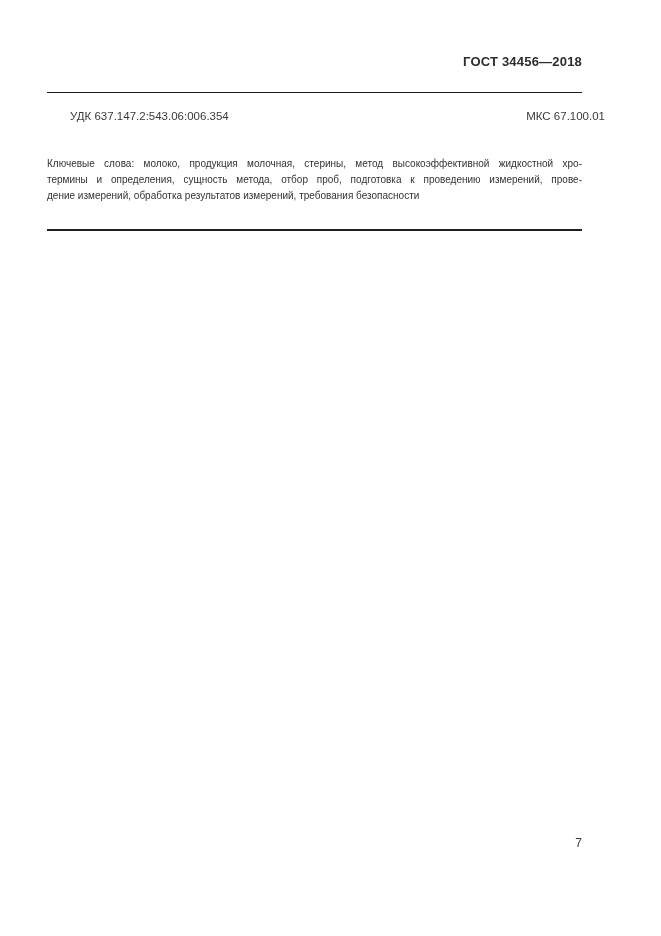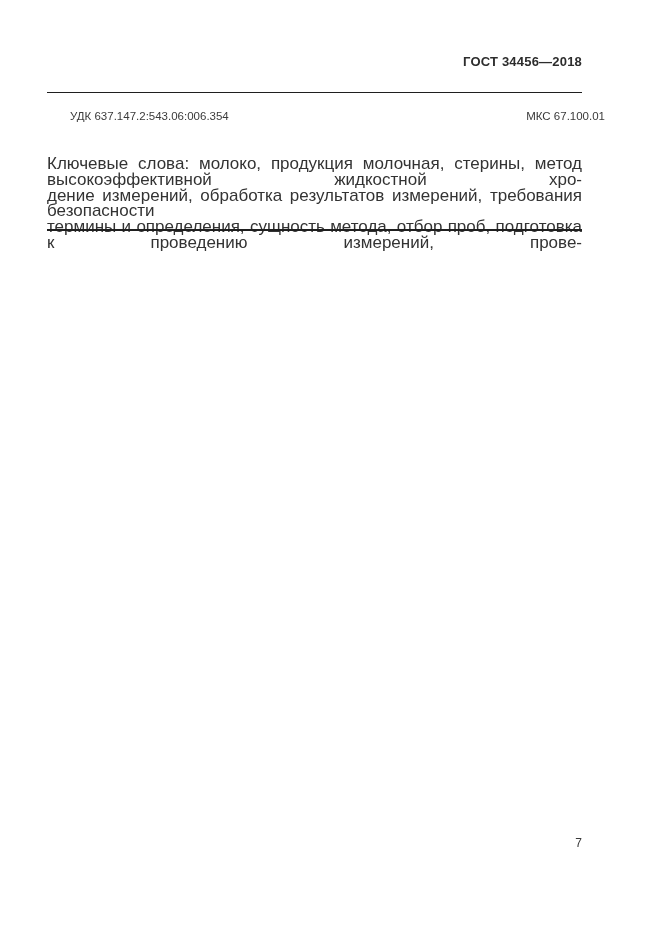--- a/index.html
+++ b/index.html
@@ -54,21 +54,21 @@
     justify-content: space-between;
     font-size: 11.5px;
     color: #3a3a3a;
     margin-left: 23px;
   }
   .keywords {
     position: absolute;
     top: 156px;
     left: 47px;
     width: 535px;
-    font-size: 17px;
+    font-size: 10px;
     line-height: 15.8px;
     color: #333333;
   }
   .kw-line {
     text-align: justify;
     text-align-last: justify;
     white-space: normal;
   }
   .kw-line.last {
     text-align-last: left;
@@ -92,21 +92,21 @@
 
   <div class="rule rule-thin"></div>
 
   <div class="meta-row">
     <span>УДК 637.147.2:543.06:006.354</span>
     <span>МКС 67.100.01</span>
   </div>
 
   <div class="keywords">
     <div class="kw-line">Ключевые слова: молоко, продукция молочная, стерины, метод высокоэффективной жидкостной хро-</div>
+    <div class="kw-line">термины и определения, сущность метода, отбор проб, подготовка к проведению измерений, прове-</div>
     <div class="kw-line last">дение измерений, обработка результатов измерений, требования безопасности</div>
-    <div class="kw-line">термины и определения, сущность метода, отбор проб, подготовка к проведению измерений, прове-</div>
   </div>
 
   <div class="rule rule-thick"></div>
 
   <div class="page-number">7</div>
 
 </div>
 
 </body></html>

